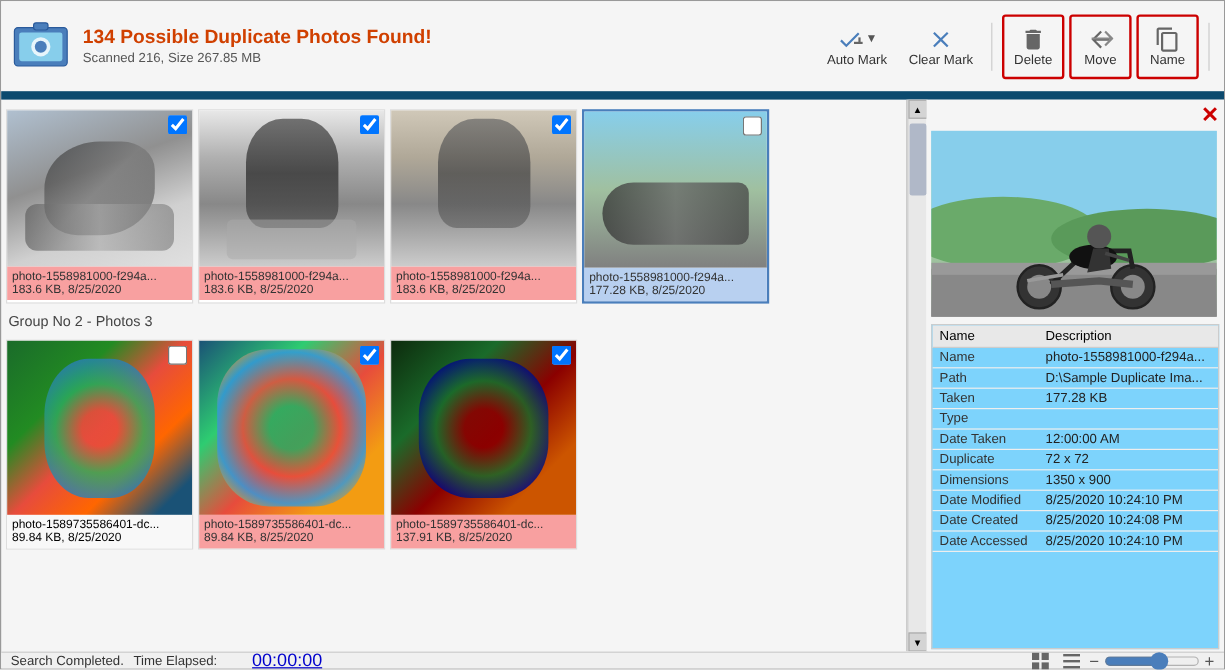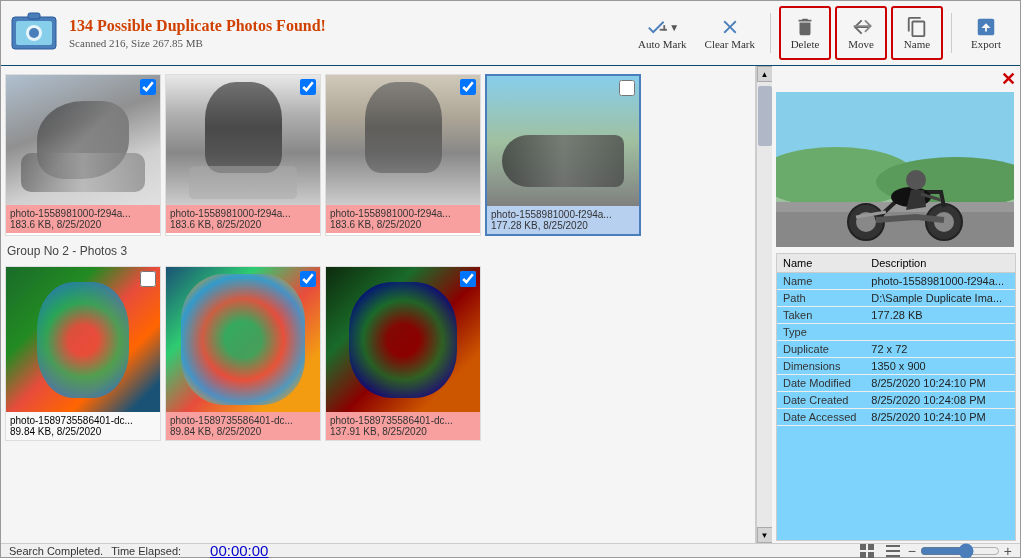--- a/index.html
+++ b/index.html
@@ -1,21 +1,21 @@
 <!DOCTYPE html>
 <html><head>
   <meta charset="utf-8">
   <style>
     * { box-sizing: border-box; margin: 0; padding: 0; }
     body { font-family: 'Segoe UI', Arial, sans-serif; font-size: 12px; background: #f0f0f0; width: 1021px; height: 558px; overflow: hidden; }
     
     .main-window { width: 1021px; height: 558px; background: #f5f5f5; border: 1px solid #999; display: flex; flex-direction: column; }
     
     
-    .toolbar { background: #f5f5f5; border-bottom: 1px solid #0c4a6e; display: flex; align-items: center; padding: 4px 8px; height: 65px; font-family: Liberation Serif, serif; }
+    .toolbar { background: #f5f5f5; border-bottom: 7px solid #0c4a6e; display: flex; align-items: center; padding: 4px 8px; height: 82px; }
     .app-logo { width: 50px; height: 50px; margin-right: 10px; display: flex; align-items: center; justify-content: center; }
     .app-logo svg { width: 48px; height: 48px; }
     .title-area { flex: 1; }
     .title-main { font-size: 16px; font-weight: bold; color: #d04000; }
     .title-sub { font-size: 11px; color: #555; margin-top: 2px; }
     
     .toolbar-buttons { display: flex; align-items: center; gap: 4px; }
     .tb-btn { display: flex; flex-direction: column; align-items: center; justify-content: center; min-width: 52px; height: 54px; padding: 4px 6px; background: transparent; border: 1px solid transparent; cursor: pointer; font-size: 11px; color: #333; border-radius: 3px; }
     .tb-btn.highlighted { border: 2px solid #cc0000; }
     
@@ -142,26 +142,20 @@
 
       <div class="tb-btn highlighted">
         <svg width="22" height="22" viewBox="0 0 24 24">
           <path d="M16 1H4c-1.1 0-2 .9-2 2v14h2V3h12V1zm3 4H8c-1.1 0-2 .9-2 2v14c0 1.1.9 2 2 2h11c1.1 0 2-.9 2-2V7c0-1.1-.9-2-2-2zm0 16H8V7h11v14z" fill="#666"></path>
         </svg>
         <span>Name</span>
       </div>
 
       <div class="separator"></div>
 
-      <div class="tb-btn">
-        <svg width="22" height="22" viewBox="0 0 24 24">
-          <path d="M19 3H5c-1.1 0-2 .9-2 2v14c0 1.1.9 2 2 2h14c1.1 0 2-.9 2-2V5c0-1.1-.9-2-2-2zm-2 10h-4v4h-2v-4H7l5-5 5 5z" fill="#4a7ebb"></path>
-        </svg>
-        <span>Export</span>
-      </div>
 
     </div>
   </div>
 
   <div class="content-area">
 
     <div class="photo-panel">
       <div class="photo-scroll">
 
         <div class="photo-grid">
@@ -331,20 +325,24 @@
                 <td>Path</td>
                 <td>D:\Sample Duplicate Ima...</td>
               </tr>
               <tr>
                 <td>Taken</td>
                 <td>177.28 KB</td>
               </tr>
               <tr>
                 <td>Type</td>
                 <td></td>
+              </tr>
+              <tr>
+                <td>Date Taken</td>
+                <td>12:00:00 AM</td>
               </tr>
               <tr>
                 <td>Duplicate</td>
                 <td>72 x 72</td>
               </tr>
               <tr>
                 <td>Dimensions</td>
                 <td>1350 x 900</td>
               </tr>
               <tr>

